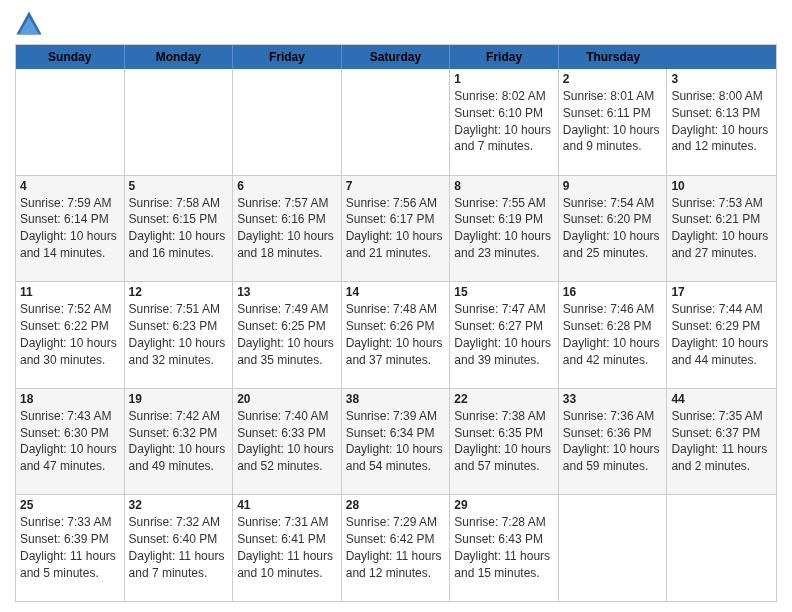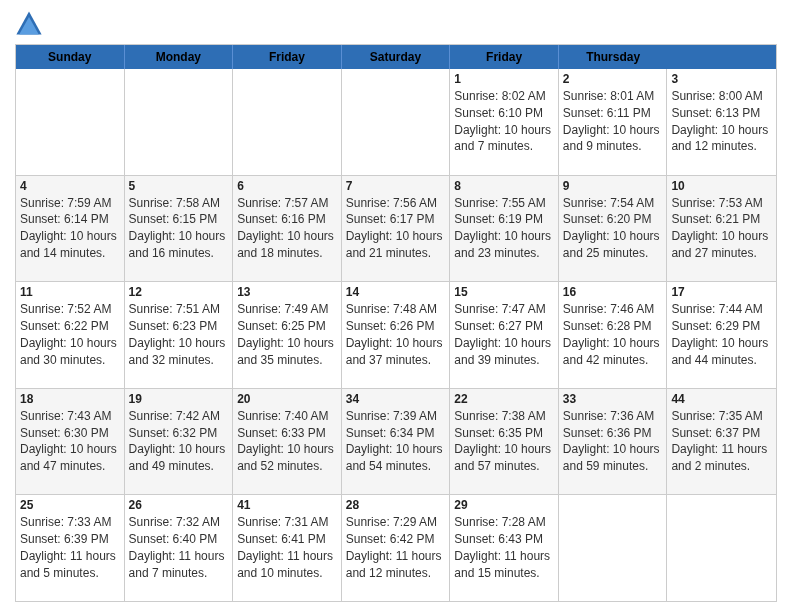--- a/index.html
+++ b/index.html
@@ -225,21 +225,21 @@
           </div>
           <div class="cal-cell">
             <div class="day-num">19</div>
             <div class="day-info">Sunrise: 7:42 AM<br>Sunset: 6:32 PM<br>Daylight: 10 hours<br>and 49 minutes.</div>
           </div>
           <div class="cal-cell">
             <div class="day-num">20</div>
             <div class="day-info">Sunrise: 7:40 AM<br>Sunset: 6:33 PM<br>Daylight: 10 hours<br>and 52 minutes.</div>
           </div>
           <div class="cal-cell">
-            <div class="day-num">34</div>
+            <div class="day-num">38</div>
             <div class="day-info">Sunrise: 7:39 AM<br>Sunset: 6:34 PM<br>Daylight: 10 hours<br>and 54 minutes.</div>
           </div>
           <div class="cal-cell">
             <div class="day-num">22</div>
             <div class="day-info">Sunrise: 7:38 AM<br>Sunset: 6:35 PM<br>Daylight: 10 hours<br>and 57 minutes.</div>
           </div>
           <div class="cal-cell">
             <div class="day-num">33</div>
             <div class="day-info">Sunrise: 7:36 AM<br>Sunset: 6:36 PM<br>Daylight: 10 hours<br>and 59 minutes.</div>
           </div>
@@ -247,21 +247,21 @@
             <div class="day-num">44</div>
             <div class="day-info">Sunrise: 7:35 AM<br>Sunset: 6:37 PM<br>Daylight: 11 hours<br>and 2 minutes.</div>
           </div>
         </div>
         <div class="cal-row white-row">
           <div class="cal-cell">
             <div class="day-num">25</div>
             <div class="day-info">Sunrise: 7:33 AM<br>Sunset: 6:39 PM<br>Daylight: 11 hours<br>and 5 minutes.</div>
           </div>
           <div class="cal-cell">
-            <div class="day-num">26</div>
+            <div class="day-num">32</div>
             <div class="day-info">Sunrise: 7:32 AM<br>Sunset: 6:40 PM<br>Daylight: 11 hours<br>and 7 minutes.</div>
           </div>
           <div class="cal-cell">
             <div class="day-num">41</div>
             <div class="day-info">Sunrise: 7:31 AM<br>Sunset: 6:41 PM<br>Daylight: 11 hours<br>and 10 minutes.</div>
           </div>
           <div class="cal-cell">
             <div class="day-num">28</div>
             <div class="day-info">Sunrise: 7:29 AM<br>Sunset: 6:42 PM<br>Daylight: 11 hours<br>and 12 minutes.</div>
           </div>

